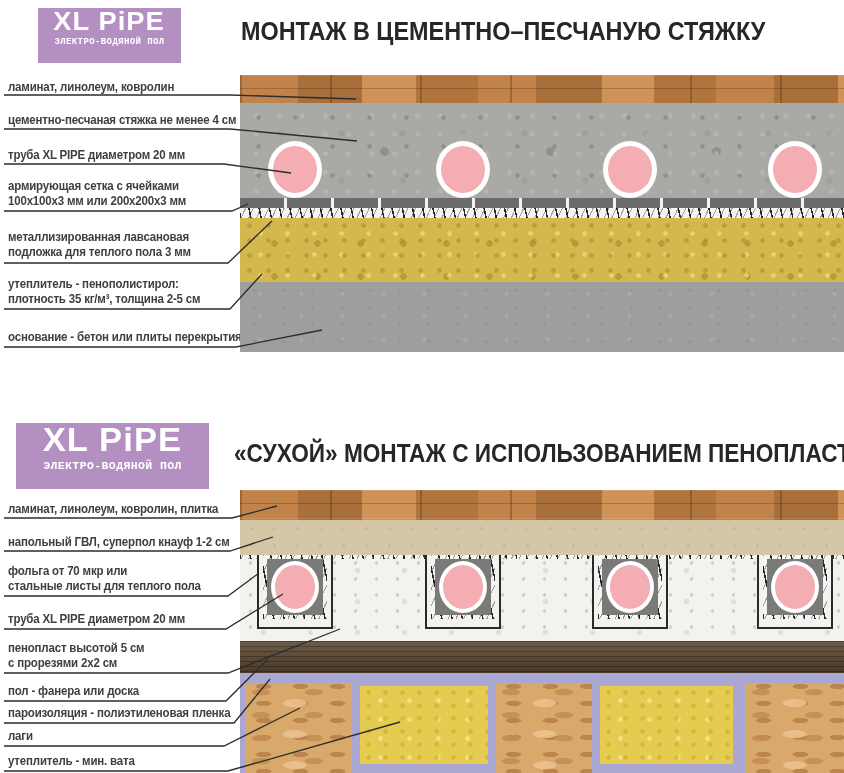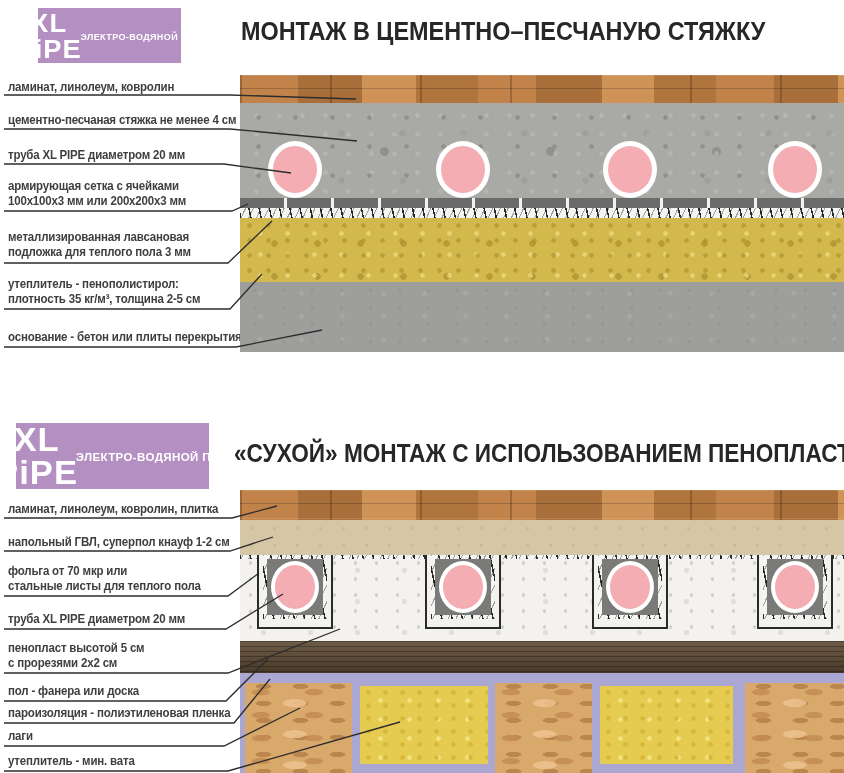--- a/index.html
+++ b/index.html
@@ -1,27 +1,27 @@
 <!DOCTYPE html>
 <html><head>
 <meta charset="utf-8">
 <style>
   html,body{margin:0;padding:0;background:#ffffff;}
   .page{position:relative;width:844px;height:773px;background:#ffffff;overflow:hidden;
         font-family:"Liberation Sans", sans-serif;}
 
   
-  .logo{position:absolute;background:#b48fc2;color:#ffffff;display:flex;flex-direction:row;
-        align-items:center;justify-content:center;text-align:center;}
+  .logo{position:absolute;background:#b48fc2;color:#ffffff;display:flex;flex-direction:column;
+        align-items:center;justify-content:flex-start;text-align:center;}
   .logo1{left:38px;top:8px;width:143px;height:55px;}
   .logo2{left:16px;top:423px;width:193px;height:66px;}
   .brand{font-weight:bold;line-height:1;letter-spacing:1px;transform:scaleX(1.05);}
   .logo1 .brand{font-size:26px;}
   .logo2 .brand{font-size:33px;}
-  .tagline{font-weight:bold;line-height:1;margin-top:4px;letter-spacing:0.4px;white-space:nowrap;}
+  .tagline{font-weight:bold;line-height:1;margin-top:4px;letter-spacing:0.4px;white-space:nowrap;font-family:Liberation Mono, monospace;}
   .logo1 .tagline{font-size:9px;}
   .logo2 .tagline{font-size:11.5px;}
 
   
   .title{position:absolute;color:#272727;font-weight:bold;white-space:nowrap;
          transform-origin:left center;line-height:1;}
   .title1{left:241px;top:18px;font-size:26px;transform:scaleX(0.90);}
   .title2{left:234px;top:440px;font-size:26px;transform:scaleX(0.87);}
 
   

